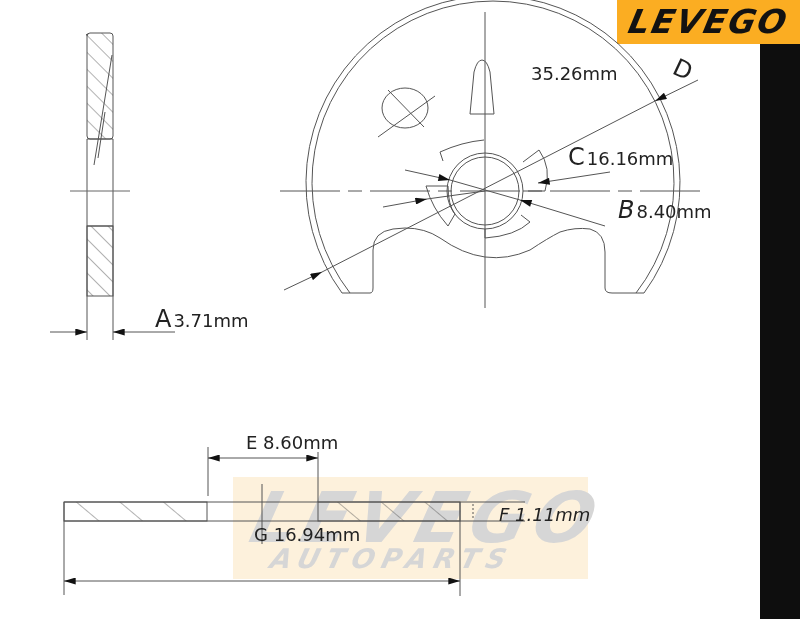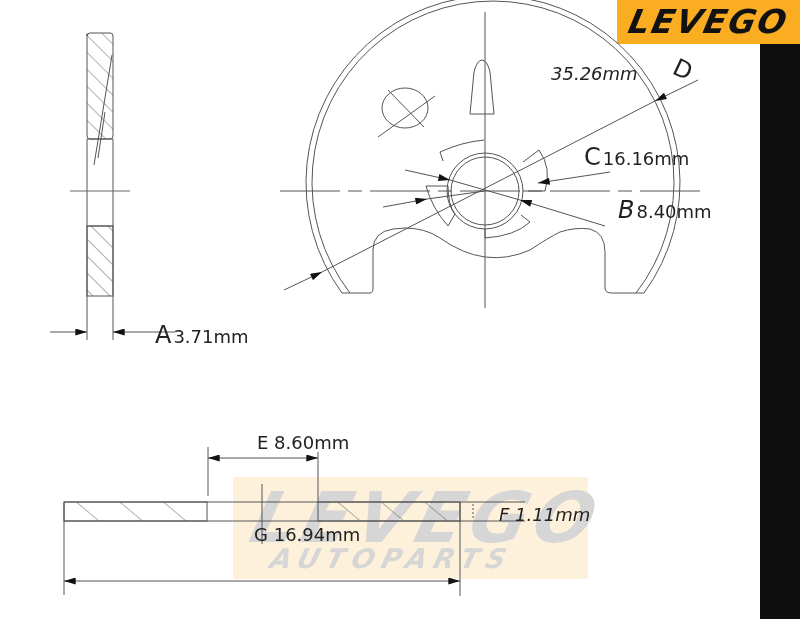--- a/index.html
+++ b/index.html
@@ -112,36 +112,36 @@
     <line x1="240" y1="458" x2="208" y2="458" marker-end="url(#arr)"></line>
     <line x1="240" y1="458" x2="318" y2="458" marker-end="url(#arr)"></line>
 
     <line x1="260" y1="581" x2="64" y2="581" marker-end="url(#arr)"></line>
     <line x1="260" y1="581" x2="460" y2="581" marker-end="url(#arr)"></line>
 
     <line x1="473" y1="504" x2="473" y2="519" stroke-dasharray="2,2"></line>
   </g>
 </svg>
 
-<div class="lbl" style="left:155px; top:324px;">
+<div class="lbl" style="left:155px; top:308px;">
   <span class="letter">A</span><span>3.71mm</span>
 </div>
-<div class="lbl" style="left:551px; top:63px;font-style:italic;">
+<div class="lbl" style="left:531px; top:63px;">
   <span>35.26mm</span>
 </div>
 <div class="lbl" style="left:673px; top:59px; transform: rotate(25deg);">
   <span class="letter">D</span>
 </div>
-<div class="lbl" style="left:584px; top:146px;">
+<div class="lbl" style="left:568px; top:146px;">
   <span class="letter">C</span><span>16.16mm</span>
 </div>
 <div class="lbl" style="left:618px; top:199px;">
   <span class="letter" style="font-style:italic;">B</span><span>8.40mm</span>
 </div>
-<div class="lbl" style="left:257px; top:432px;">
+<div class="lbl" style="left:246px; top:432px;">
   <span>E</span> <span>8.60mm</span>
 </div>
 <div class="lbl" style="left:499px; top:504px;font-style:italic;">
   <span>F</span> <span>1.11mm</span>
 </div>
 <div class="lbl" style="left:254px; top:524px;">
   <span>G</span> <span>16.94mm</span>
 </div>
 
 </body></html>

